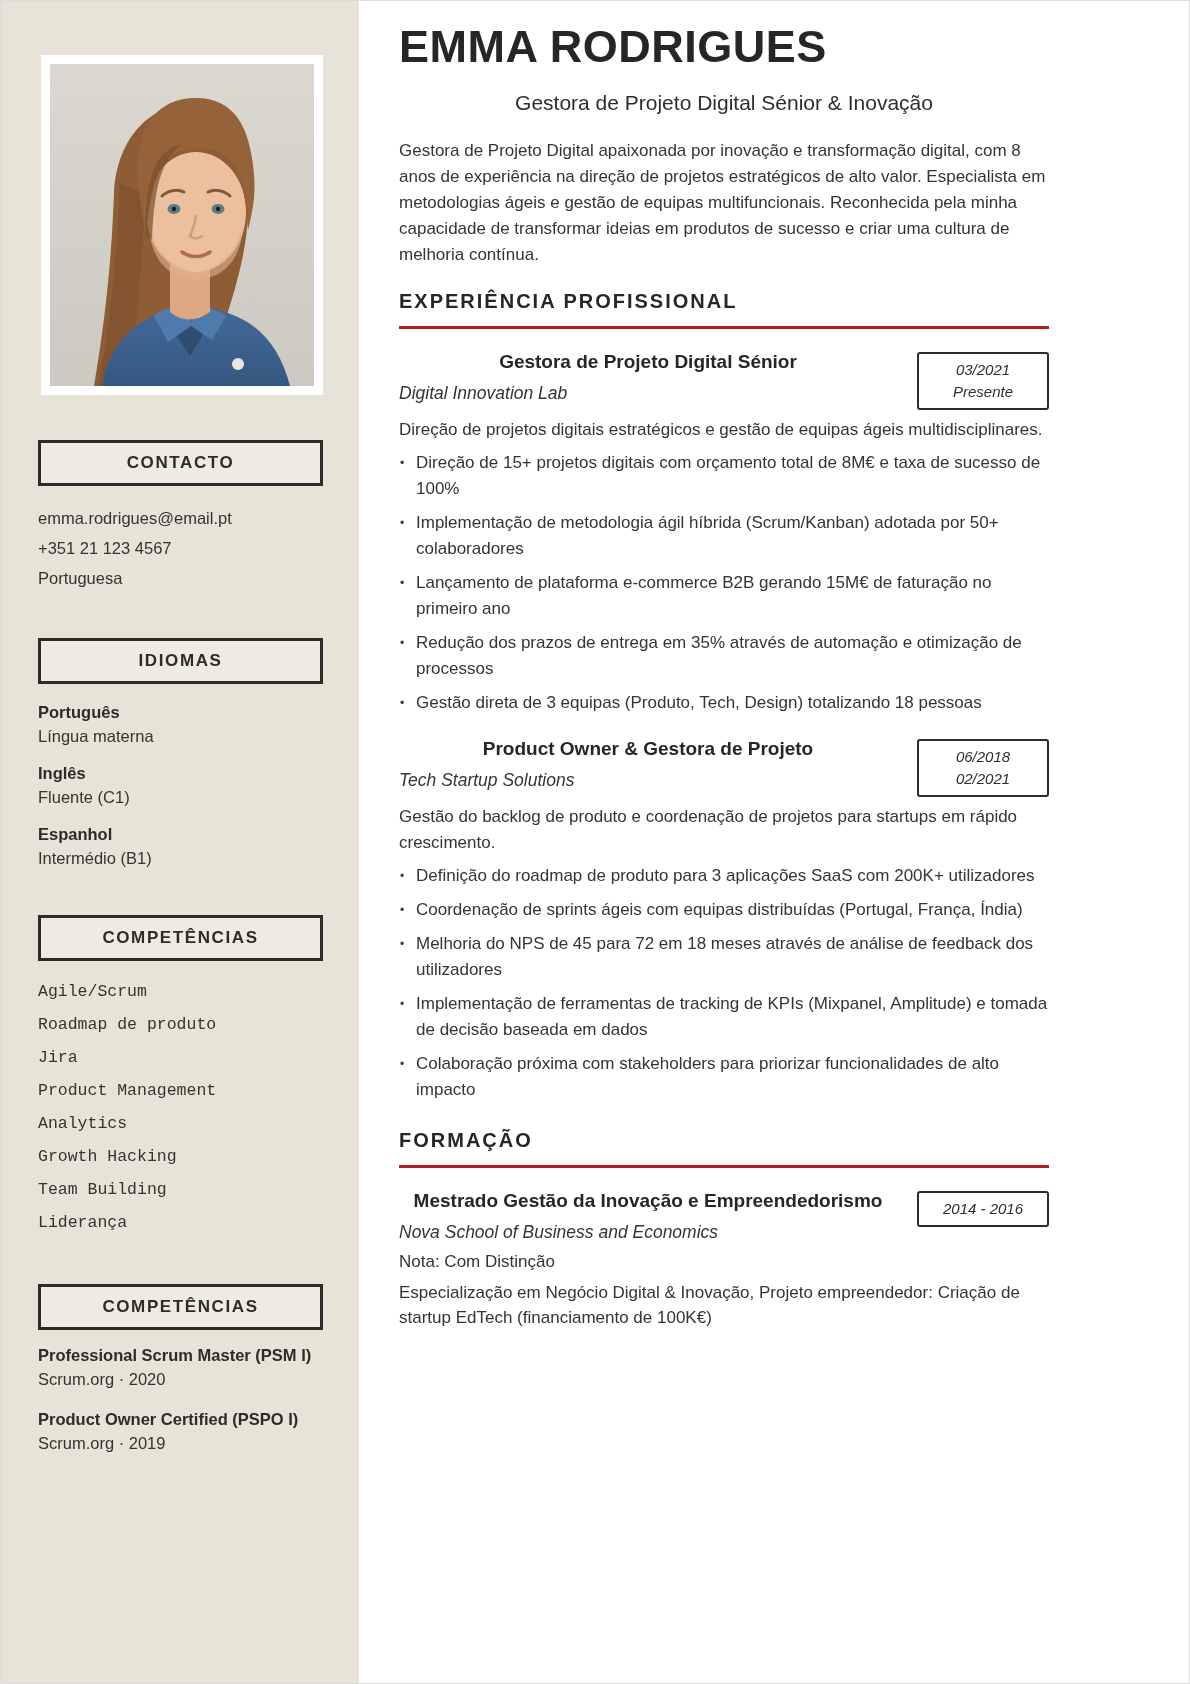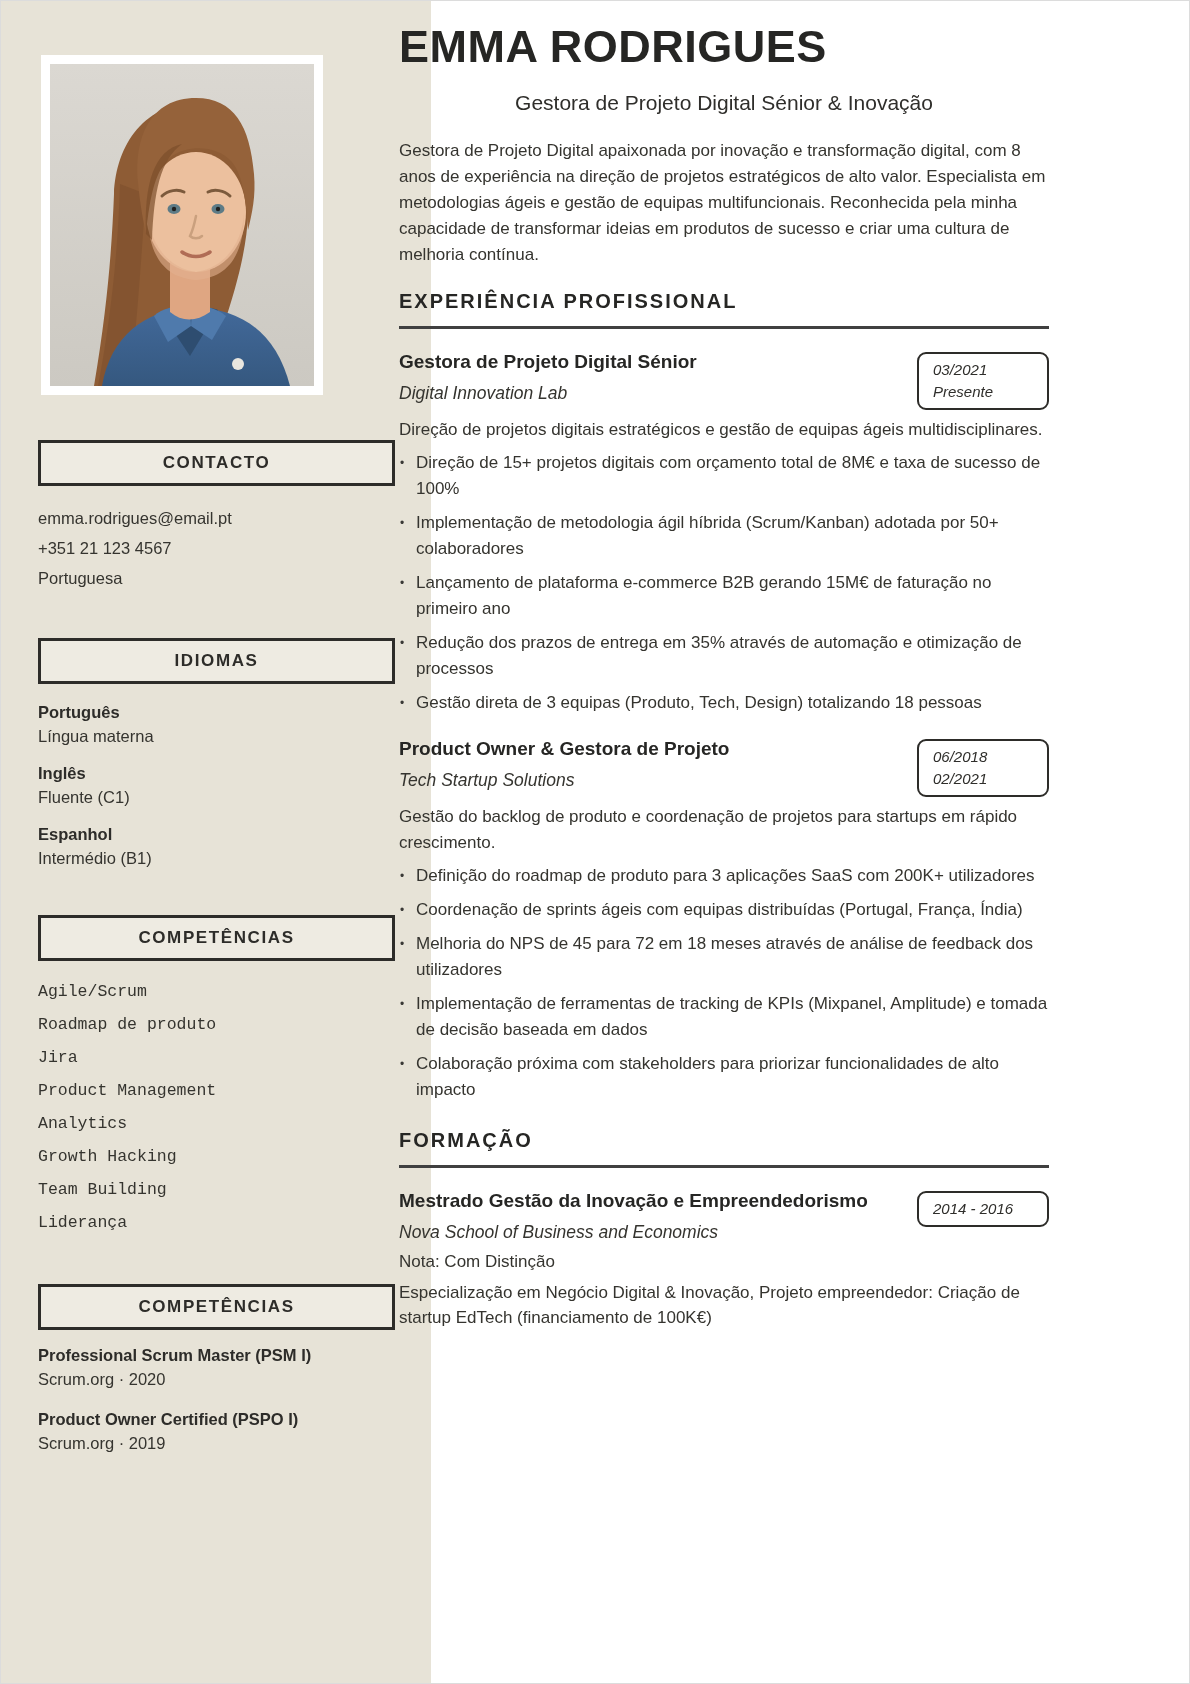--- a/index.html
+++ b/index.html
@@ -11,21 +11,21 @@
   }
   *{margin:0;padding:0;box-sizing:border-box;}
   html,body{background:#ffffff;}
   body{font-family:"Liberation Sans","DejaVu Sans",sans-serif;color:var(--text);}
   .page{
     position:relative;width:1190px;height:1684px;background:#ffffff;
     border:1px solid var(--page-border);overflow:hidden;
   }
   
   .sidebar{
-    position:absolute;left:0;top:0;width:430px;height:100%;
+    position:absolute;left:0;top:0;width:358px;height:100%;
     background:var(--sidebar-bg);
   }
   .photo-frame{
     margin:54px 36px 0 40px;width:282px;height:340px;
     background:#ffffff;padding:9px;
   }
   .photo-frame svg{display:block;width:100%;height:100%;}
   .side-heading{
     margin:45px 36px 0 37px;
     border:3px solid var(--ink);background:var(--box-bg);
@@ -51,31 +51,31 @@
     padding:23px 70px 0 40px;
   }
   .name{
     font-size:45px;font-weight:700;letter-spacing:.5px;color:#262624;
     line-height:1;
   }
   .job-subtitle{margin-top:22px;font-size:21px;color:#2f2e2b;text-align:center;}
   .summary{margin-top:23px;font-size:17px;line-height:26px;max-width:650px;}
   .section-heading{
     margin-top:22px;font-size:20px;font-weight:700;letter-spacing:2px;color:#262624;
-    padding-bottom:13px;border-bottom:3px solid #404040;
+    padding-bottom:13px;border-bottom:3px solid #b91c1c;
   }
   .entry{margin-top:21px;}
   .entry-header{display:flex;justify-content:space-between;align-items:flex-start;}
   .entry-left{flex:1 1 auto;min-width:0;padding-right:20px;}
-  .entry-title{font-size:19px;font-weight:700;color:#262624;line-height:24px;}
+  .entry-title{font-size:19px;font-weight:700;color:#262624;line-height:24px;text-align:center;}
   .entry-company{margin-top:8px;font-size:17.5px;font-style:italic;line-height:22px;}
   .date-box{
     flex:0 0 auto;min-width:132px;margin-top:2px;
-    border:2px solid var(--ink);border-radius:9px;
-    padding:5px 14px;
+    border:2px solid var(--ink);border-radius:3px;
+    padding:5px 14px;text-align:center;
     font-size:15px;font-style:italic;line-height:22px;color:#2f2e2b;
   }
   .entry-desc{margin-top:7px;font-size:17px;line-height:26px;}
   .bullets{margin-top:7px;list-style:none;}
   .bullets li{
     position:relative;padding-left:17px;margin-bottom:8px;
     font-size:17px;line-height:26px;
   }
   .bullets li::before{
     content:"•";position:absolute;left:1px;top:0;

